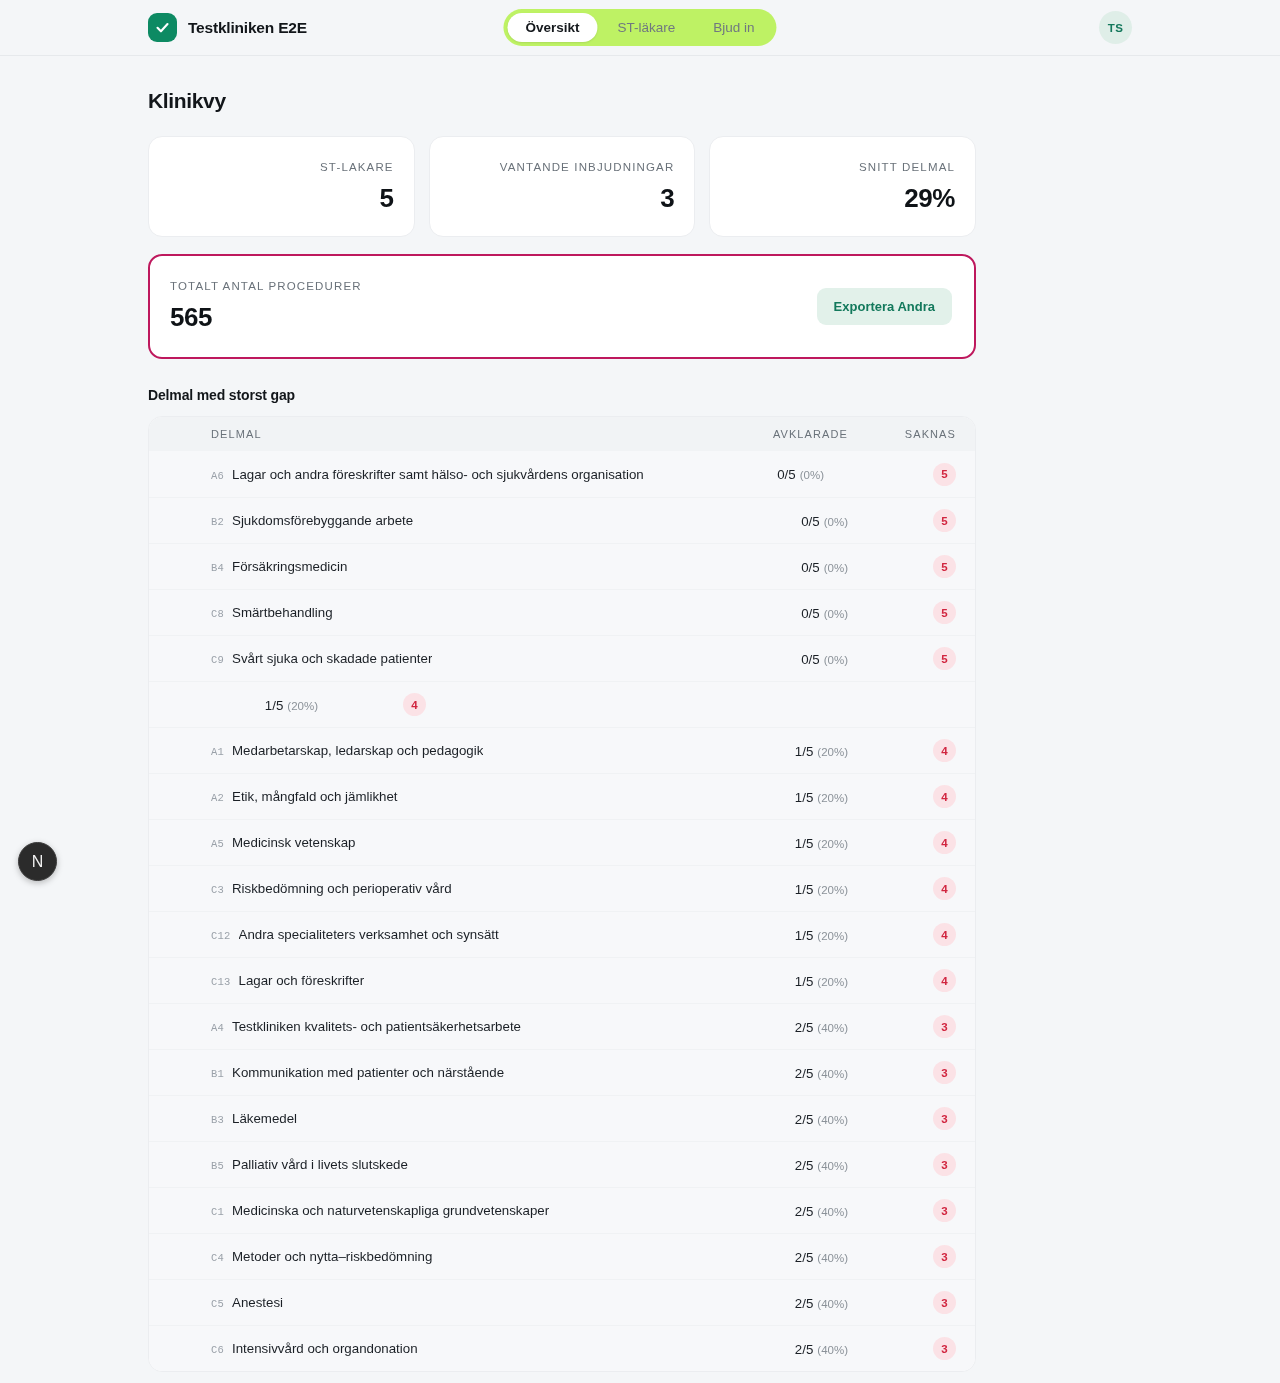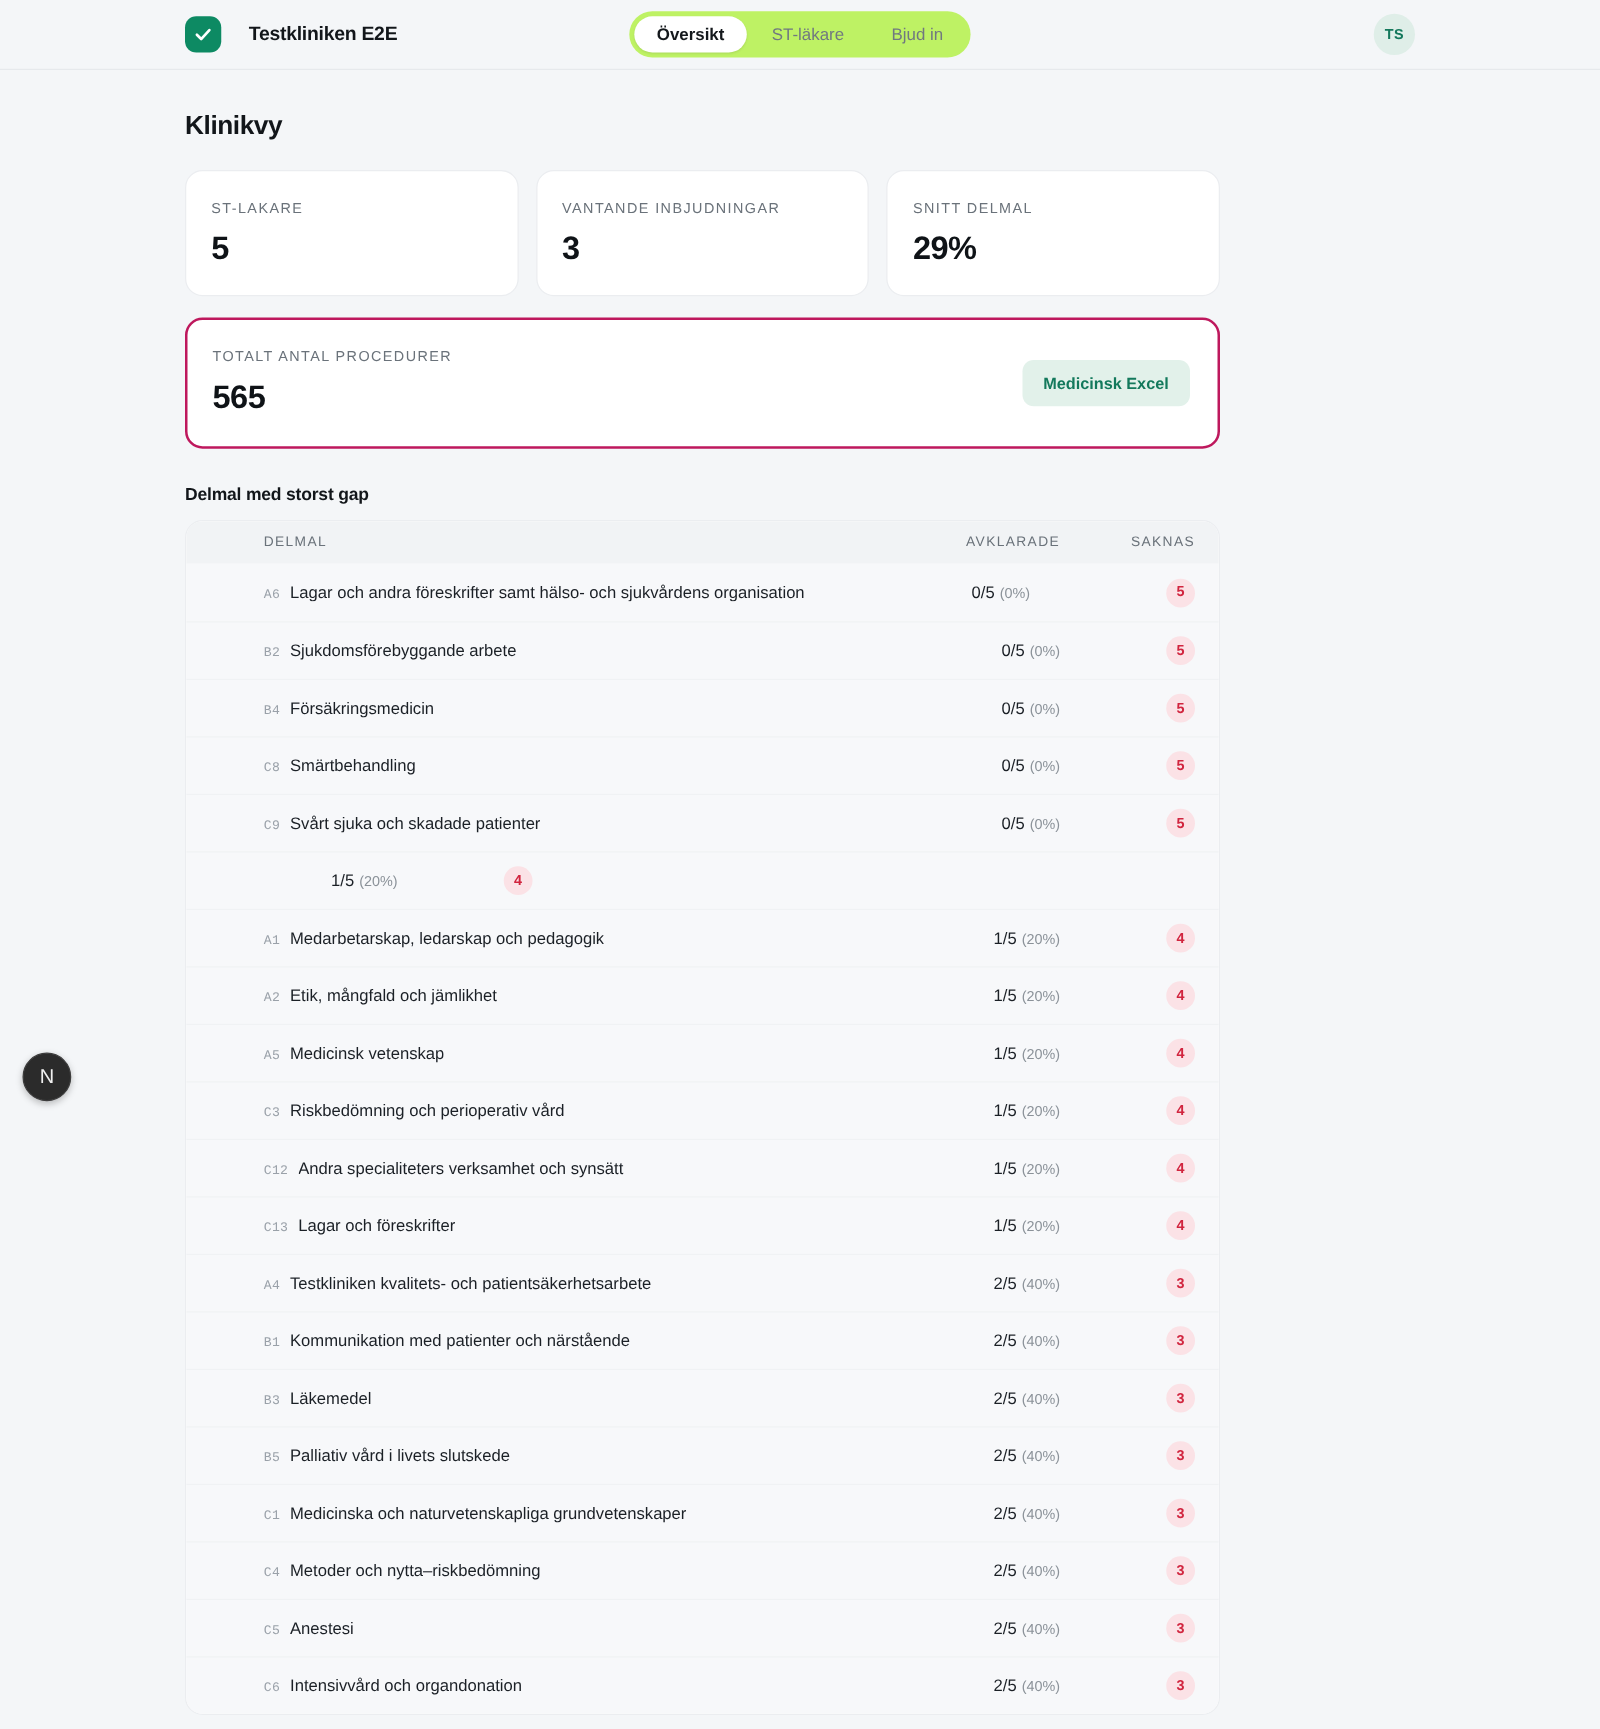--- a/index.html
+++ b/index.html
@@ -19,21 +19,21 @@
     background: #f4f6f8;
     border-bottom: 1px solid #e6e9ec;
     display: flex;
     align-items: center;
   }
   .brand {
     position: absolute;
     left: 148px;
     display: flex;
     align-items: center;
-    gap: 22px;
+    gap: 11px;
   }
   .brand-logo {
     width: 29px; height: 29px;
     border-radius: 9px;
     background: #0d8a63;
     display: flex; align-items: center; justify-content: center;
   }
   .brand-logo svg { display:block; }
   .brand-name {
     font-size: 15.5px;
@@ -94,20 +94,21 @@
     letter-spacing: -0.35px;
     margin-top: 33px;
     margin-bottom: 0;
   }
 
   
   .stat-row {
     display: flex;
     gap: 14px;
     margin-top: 23px;
+    text-align: right;
   }
   .stat-card {
     flex: 1;
     background: #ffffff;
     border: 1px solid #ebedf0;
     border-radius: 14px;
     padding: 24px 20px 22px 20px;
     min-height: 88px;
   }
   .stat-label {
@@ -299,21 +300,21 @@
       <div class="stat-label">SNITT DELMAL</div>
       <div class="stat-value">29%</div>
     </div>
   </div>
 
   <div class="total-card">
     <div>
       <div class="stat-label">TOTALT ANTAL PROCEDURER</div>
       <div class="stat-value">565</div>
     </div>
-    <button class="export-btn">Medicinsk Excel</button>
+    <button class="export-btn">Exportera Andra</button>
   </div>
 
   <div class="table-title">Delmal med storst gap</div>
 
   <div class="table-card">
     <div class="thead">
       <div class="th c-name">DELMAL</div>
       <div class="th c-done">AVKLARADE</div>
       <div class="th c-miss">SAKNAS</div>
     </div>

